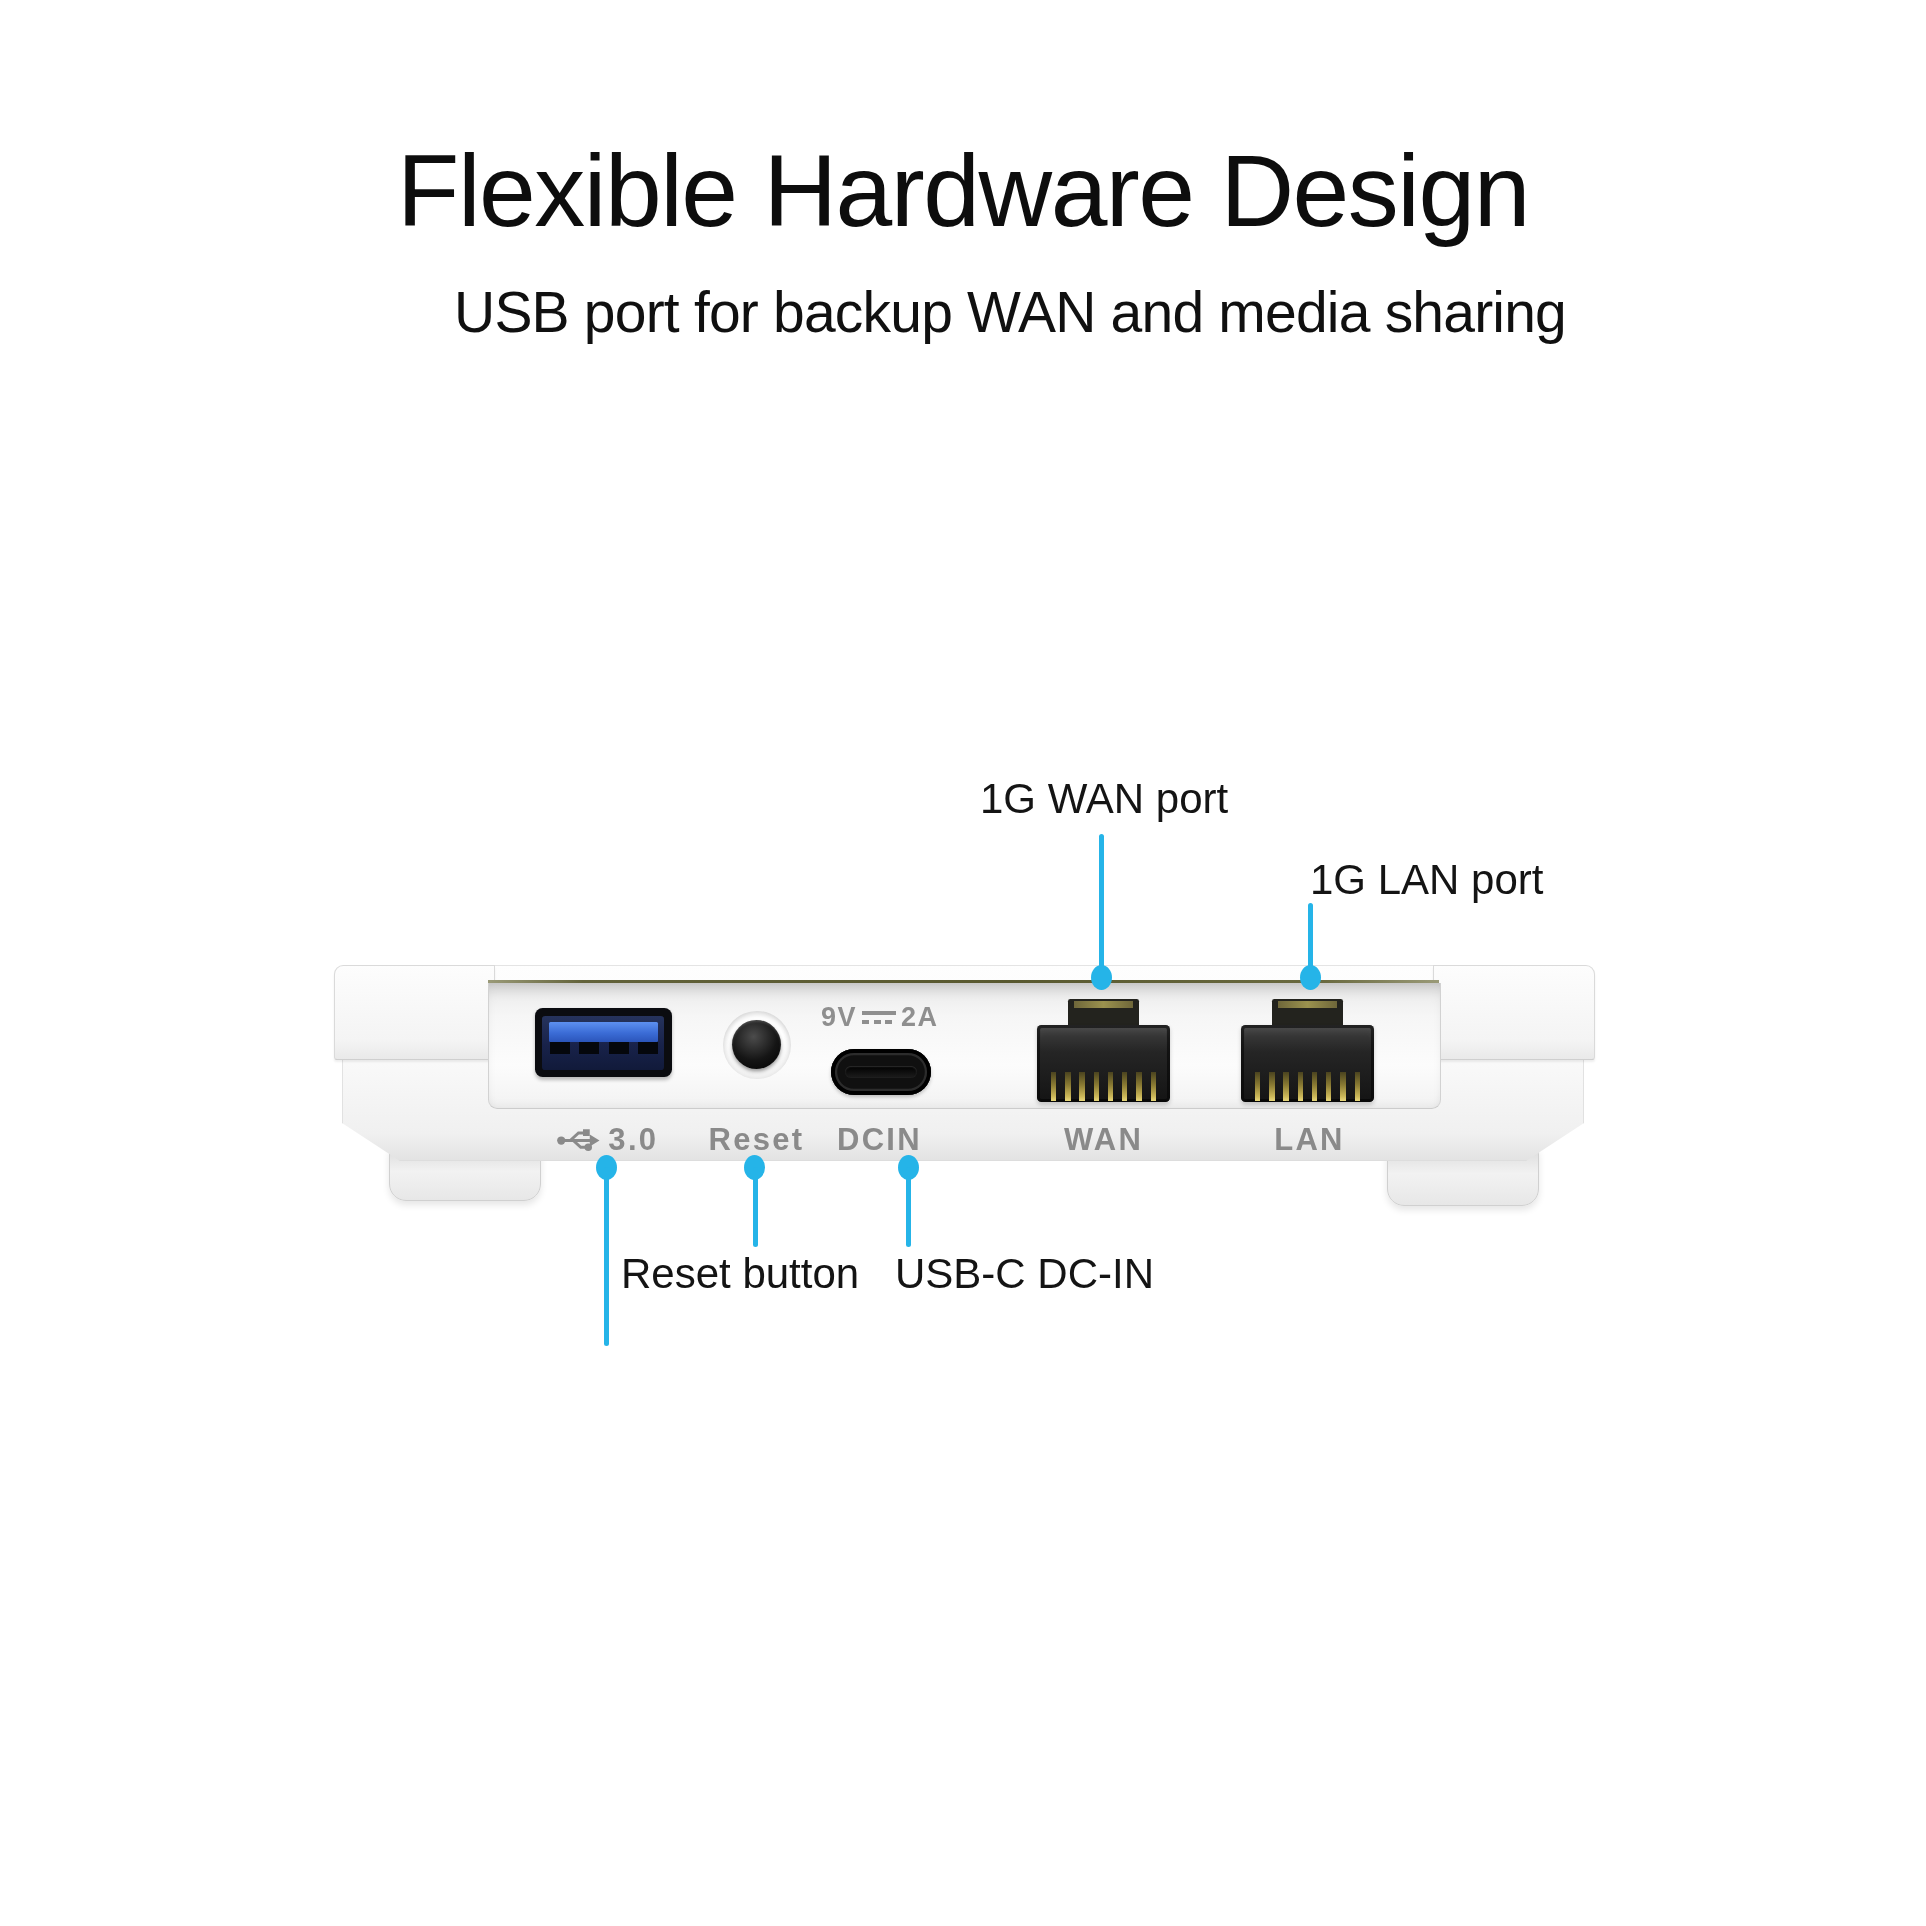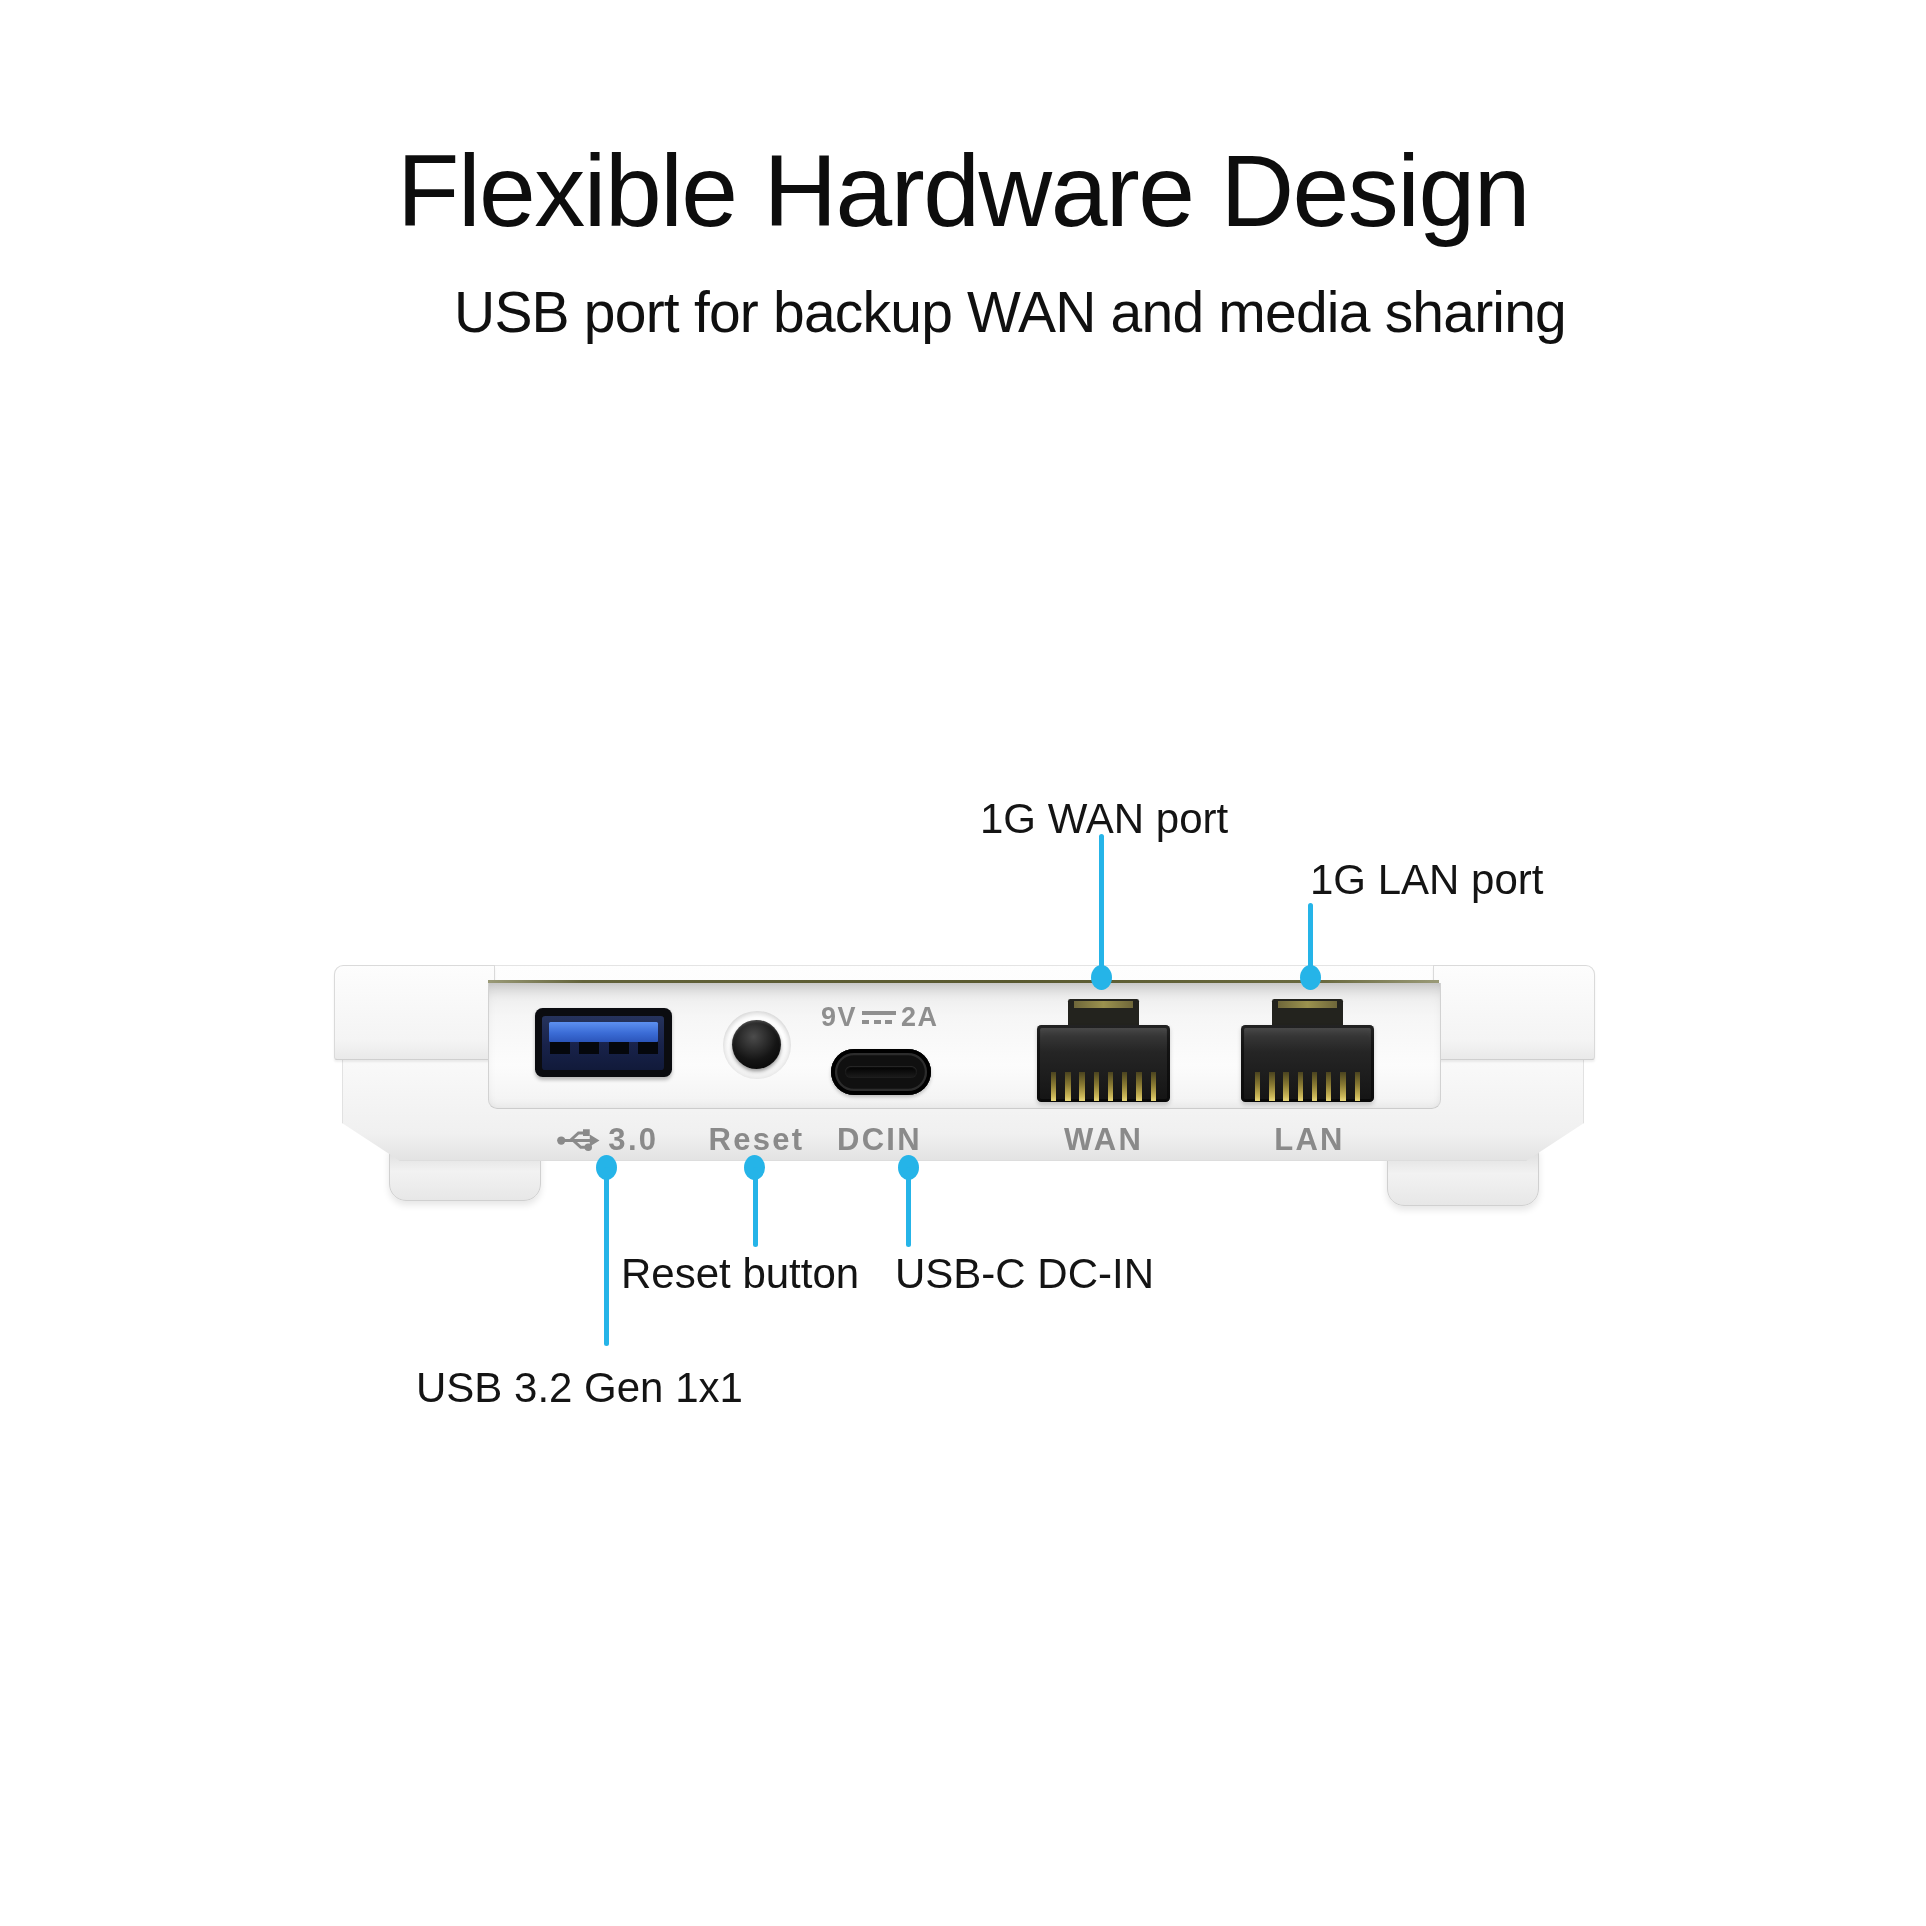--- a/index.html
+++ b/index.html
@@ -167,31 +167,30 @@
         <circle cx="43" cy="29" r="5" fill="#8a8a8a"></circle>
       </svg>
       <span>3.0</span>
     </div>
     <div class="abs plabel" style="left:691px;">Reset</div>
     <div class="abs plabel" style="left:814px;">DCIN</div>
     <div class="abs plabel" style="left:1038px;">WAN</div>
     <div class="abs plabel" style="left:1244px;">LAN</div>
   </div>
 
-  <div class="abs co-text" style="left:980px;top:775px;margin-top:20px;">1G WAN port</div>
+  <div class="abs co-text" style="left:980px;top:775px;">1G WAN port</div>
   <div class="abs co-line" style="left:1099px;top:834px;height:142px;"></div>
   <div class="abs co-dot" style="left:1091px;top:965px;"></div>
 
   <div class="abs co-text" style="left:1262px;top:856px;margin-left:48px;">1G LAN port</div>
   <div class="abs co-line" style="left:1308px;top:903px;height:72px;"></div>
   <div class="abs co-dot" style="left:1300px;top:965px;"></div>
 
   <div class="abs co-dot" style="left:596px;top:1155px;"></div>
   <div class="abs co-line" style="left:604px;top:1167px;height:179px;"></div>
-  <div class="abs co-text" style="left:416px;top:1364px;">USB 3.2 Gen 1x1</div>
 
   <div class="abs co-dot" style="left:744px;top:1155px;"></div>
   <div class="abs co-line" style="left:753px;top:1167px;height:80px;"></div>
   <div class="abs co-text" style="left:621px;top:1250px;">Reset button</div>
 
   <div class="abs co-dot" style="left:898px;top:1155px;"></div>
   <div class="abs co-line" style="left:906px;top:1167px;height:80px;"></div>
   <div class="abs co-text" style="left:895px;top:1250px;">USB-C DC-IN</div>
 
 </div>

